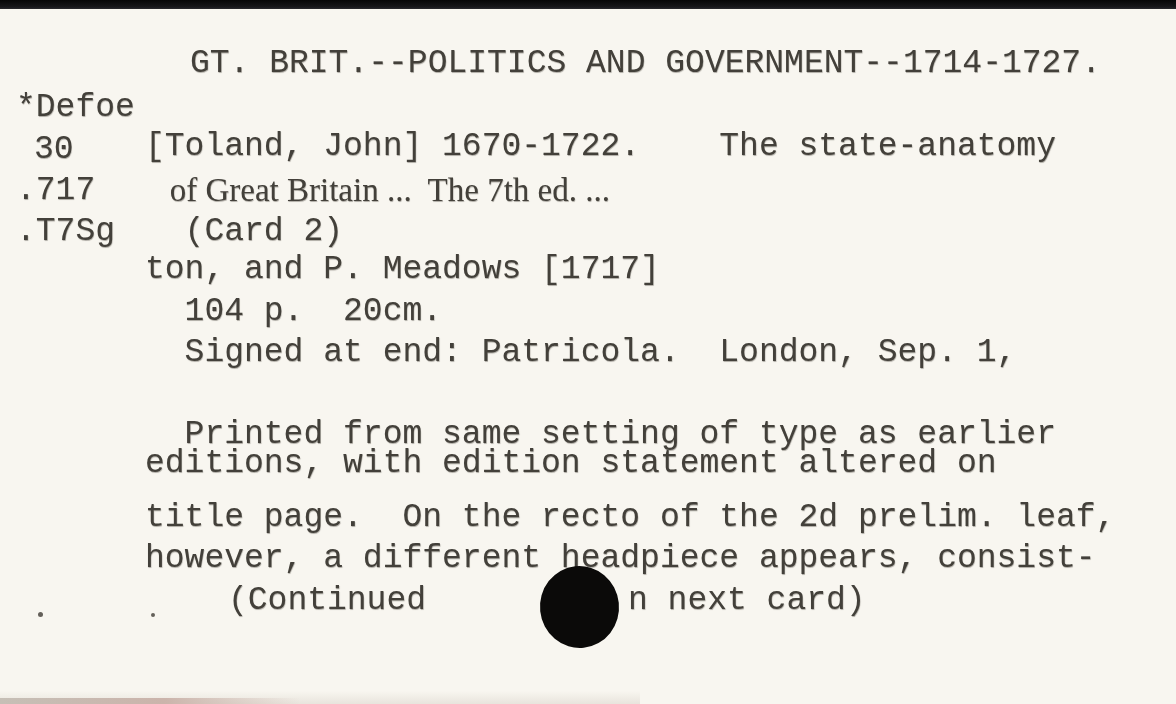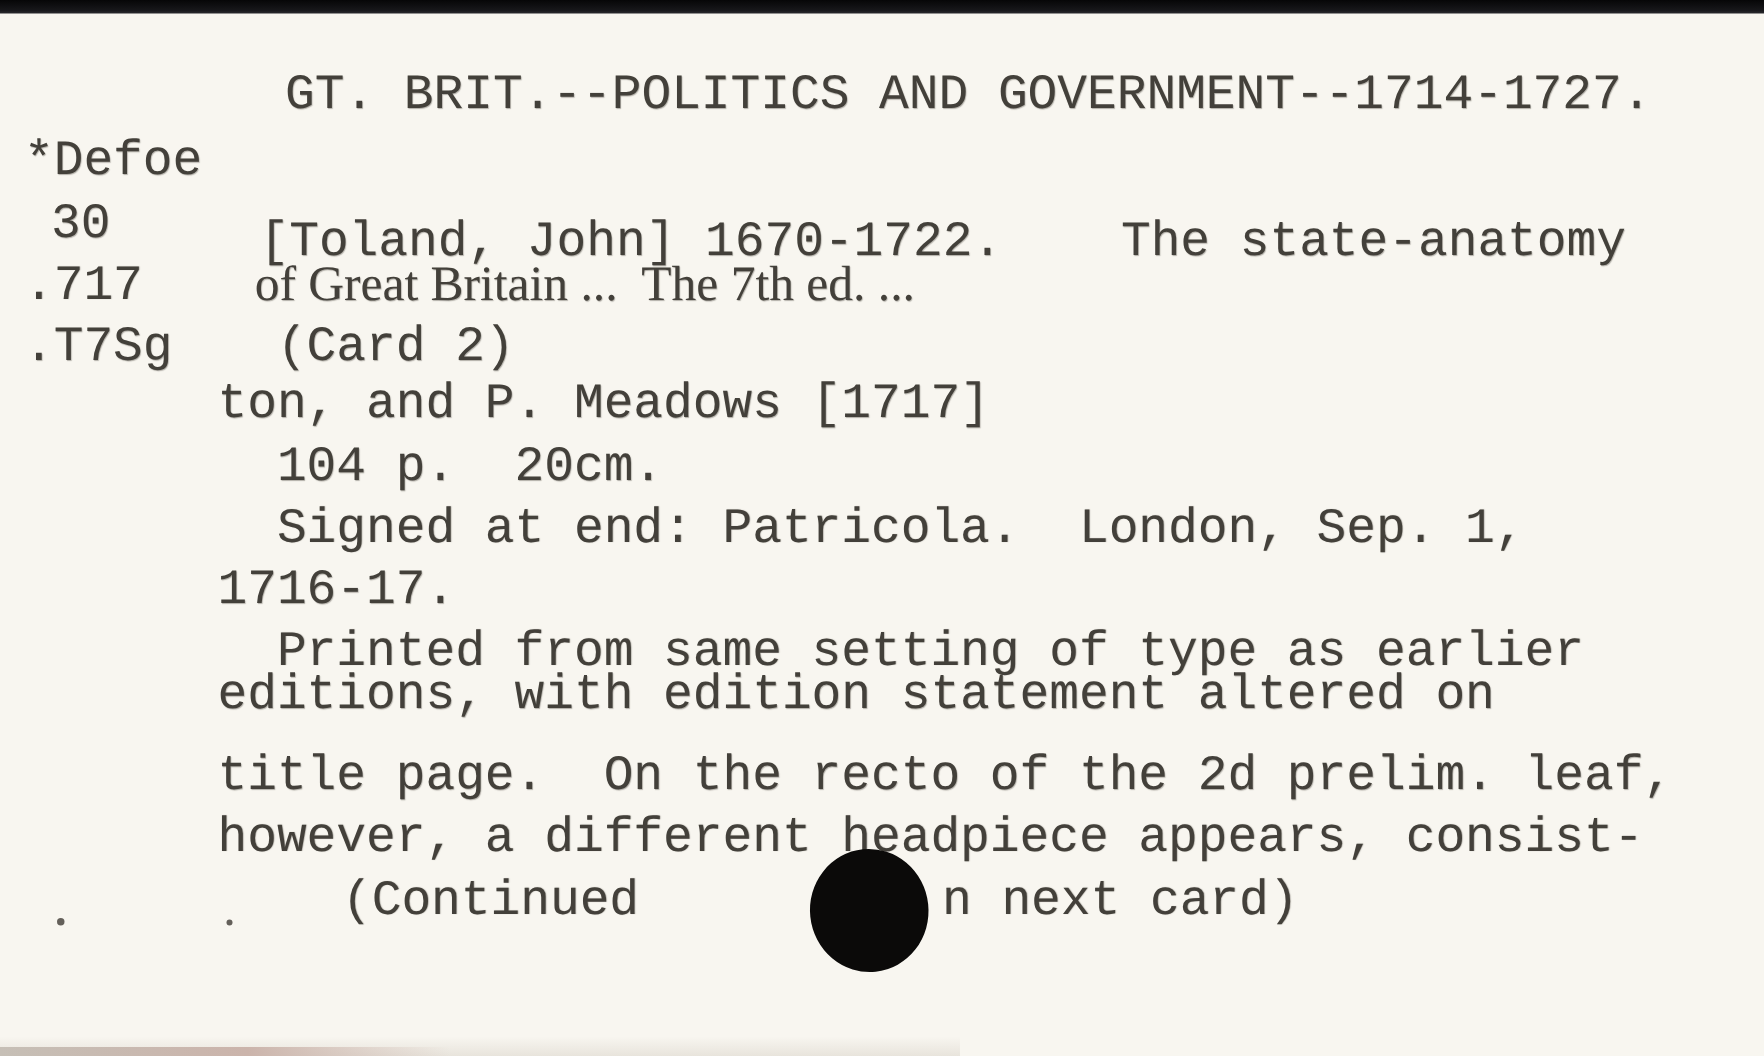--- a/index.html
+++ b/index.html
@@ -62,27 +62,26 @@
   <div class="edge-bottom-faint"></div>
   <div class="edge-bottom-left"></div>
 
   <div class="tline heading">GT. BRIT.--POLITICS AND GOVERNMENT--1714-1727.</div>
 
   <div class="tline cn" style="top:88px;">*Defoe</div>
   <div class="tline cn" style="top:130px;left:34px;">30</div>
   <div class="tline cn" style="top:171px;">.717</div>
   <div class="tline cn" style="top:212px;">.T7Sg</div>
 
-  <div class="tline body-line" style="top:142px;margin-left:28px;">[Toland, John] 1670-1722.    The state-anatomy</div>
+  <div class="tline body-line" style="top:127px;">[Toland, John] 1670-1722.    The state-anatomy</div>
   <div class="tline body-line" style="top:170px;font-family:Liberation Serif, serif;">   of Great Britain ...  The 7th ed. ...</div>
   <div class="tline body-line" style="top:212px;">  (Card 2)</div>
   <div class="tline body-line" style="top:250px;">ton, and P. Meadows [1717]</div>
   <div class="tline body-line" style="top:292px;">  104 p.  20cm.</div>
   <div class="tline body-line" style="top:333px;">  Signed at end: Patricola.  London, Sep. 1,</div>
-  <div class="tline body-line" style="top:374px;">1716-17.</div>
   <div class="tline body-line" style="top:415px;">  Printed from same setting of type as earlier</div>
   <div class="tline body-line" style="top:433px;margin-top:11px;">editions, with edition statement altered on</div>
   <div class="tline body-line" style="top:498px;">title page.  On the recto of the 2d prelim. leaf,</div>
   <div class="tline body-line" style="top:539px;">however, a different headpiece appears, consist-</div>
 
   <div class="tline" style="top:581px;left:628px;">n next card)</div>
   <div class="tline" style="top:581px;left:228px;">(Continued</div>
 
   <div class="punch-hole"></div>
 

